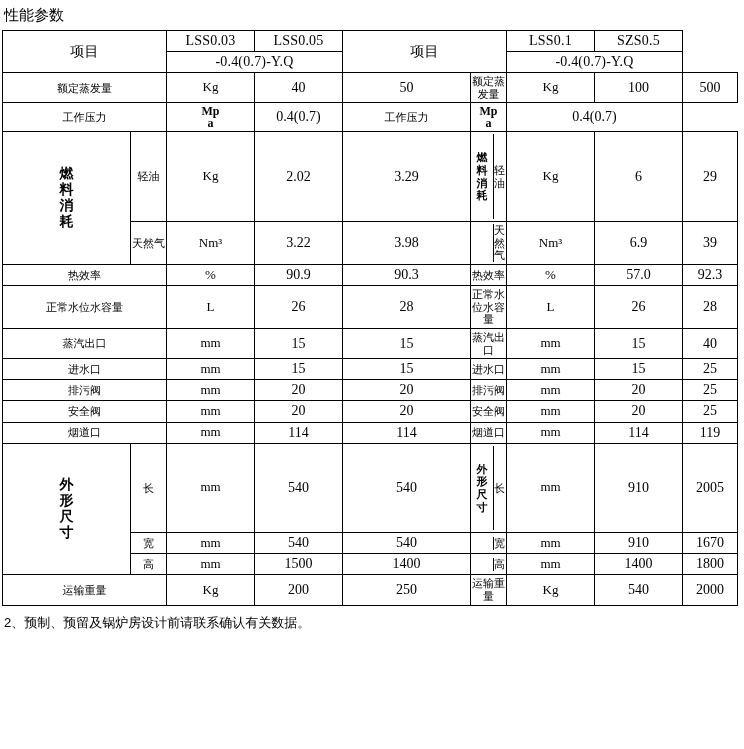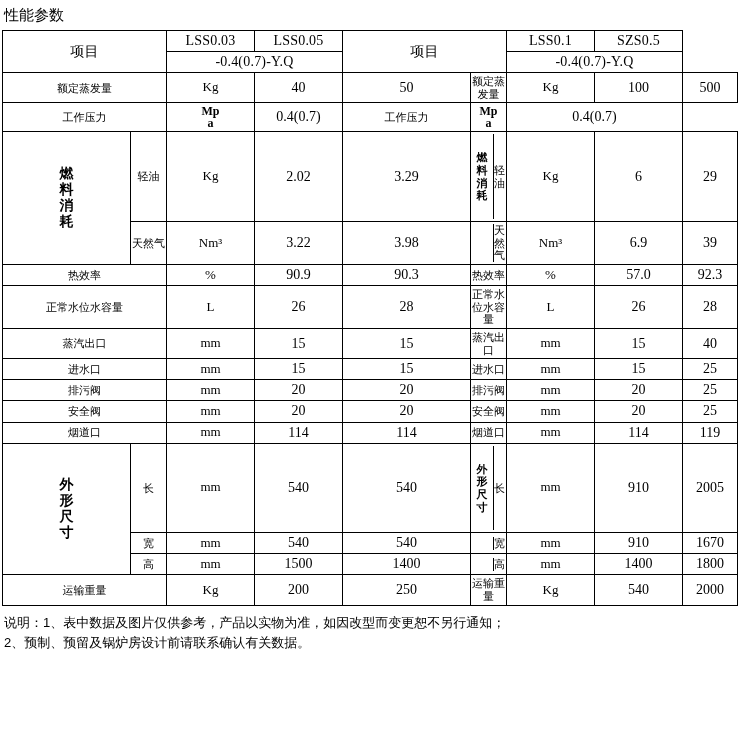--- a/index.html
+++ b/index.html
@@ -345,17 +345,16 @@
           <td class="num">250</td>
         <td class="lbl">运输重量</td>
         <td class="unit">Kg</td>
         <td class="num">540</td>
         <td class="num">2000</td>
       </tr>
     </tbody>
   </table>
 
   <div class="notes">
-    <div>说明：1、表中数据及图片仅供参考，产品以实物为准，如因改型而变更恕不另行通知；</div>
     <div>2、预制、预留及锅炉房设计前请联系确认有关数据。</div>
   </div>
 
 </div>
 
 </body></html>

